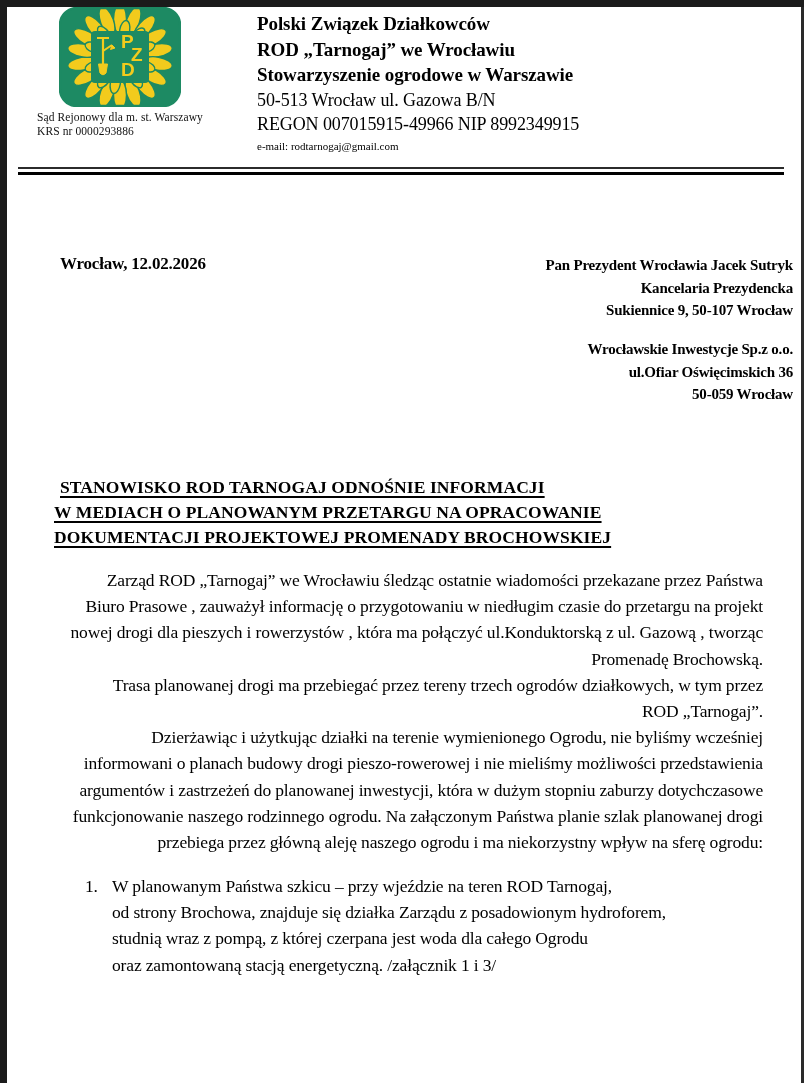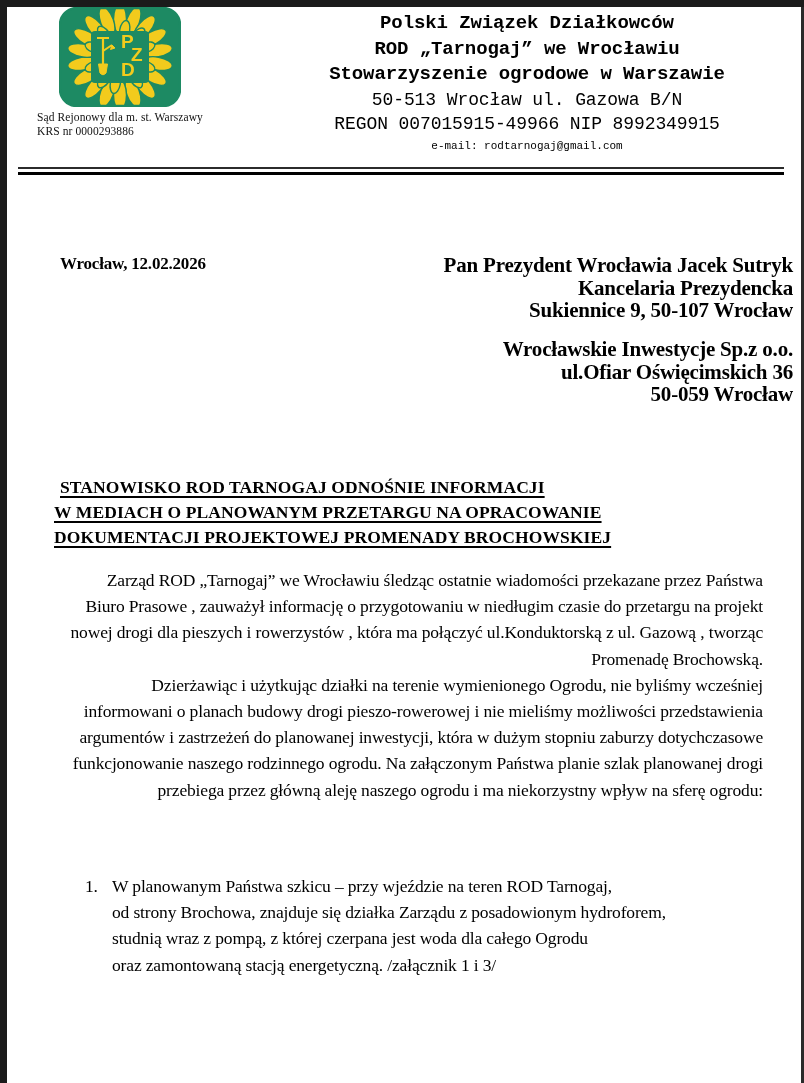--- a/index.html
+++ b/index.html
@@ -77,22 +77,21 @@
     letter-spacing: 0.1px;
     color: #111;
     white-space: nowrap;
   }
 
   .org-block {
     position: absolute;
     left: 250px;
     top: 4px;
     width: 540px;
-    text-align: center;
-    font-family: Liberation Mono, monospace;
+    text-align: left;
   }
   .org-bold {
     font-weight: bold;
     font-size: 19px;
     line-height: 25.5px;
     letter-spacing: -0.1px;
   }
   .org-reg {
     font-weight: normal;
     font-size: 18px;
@@ -140,21 +139,21 @@
     font-weight: bold;
     font-size: 17px;
     letter-spacing: -0.2px;
     white-space: nowrap;
   }
   .addr-group {
     position: absolute;
     right: 8px;
     text-align: right;
     font-weight: bold;
-    font-size: 21px;
+    font-size: 15px;
     line-height: 22.5px;
     letter-spacing: -0.2px;
     white-space: nowrap;
   }
   .addr-1 { top: 8px; }
   .addr-2 { top: 92px; }
   .addr-3 { top: 176px; }
 
   
   .doc-title {
@@ -395,20 +394,21 @@
     </div>
 
     <div class="doc-title">
       <span class="tline tline-1">STANOWISKO ROD TARNOGAJ  ODNOŚNIE INFORMACJI</span>
       <span class="tline">W MEDIACH  O  PLANOWANYM  PRZETARGU NA OPRACOWANIE</span>
       <span class="tline">DOKUMENTACJI  PROJEKTOWEJ  PROMENADY  BROCHOWSKIEJ</span>
     </div>
 
     <div class="body-text">
       <p class="para">Zarząd   ROD „Tarnogaj” we Wrocławiu śledząc ostatnie wiadomości przekazane przez Państwa Biuro Prasowe ,  zauważył informację o przygotowaniu w niedługim czasie do przetargu na projekt nowej drogi dla pieszych i rowerzystów , która ma połączyć ul.Konduktorską z ul. Gazową , tworząc Promenadę Brochowską.</p>
+      <p class="para">Trasa planowanej drogi ma przebiegać przez tereny trzech ogrodów działkowych, w tym przez ROD „Tarnogaj”.</p>
       <p class="para tight">Dzierżawiąc i użytkując działki na terenie wymienionego Ogrodu, nie byliśmy wcześniej informowani o planach budowy drogi pieszo-rowerowej i nie mieliśmy możliwości przedstawienia argumentów i zastrzeżeń do planowanej inwestycji, która w dużym stopniu zaburzy dotychczasowe funkcjonowanie naszego rodzinnego ogrodu. Na załączonym Państwa planie szlak planowanej drogi przebiega przez główną aleję naszego ogrodu i ma niekorzystny wpływ na sferę ogrodu:</p>
     </div>
 
     <div class="list-area">
       <div class="list-item">
         <div class="list-num">1.</div>
         <div class="list-body">
           <span>W planowanym Państwa szkicu – przy wjeździe na teren ROD Tarnogaj,</span>
           <span>od strony Brochowa,  znajduje się działka Zarządu z posadowionym hydroforem,</span>
           <span>studnią wraz z pompą, z której czerpana jest woda dla całego Ogrodu</span>

